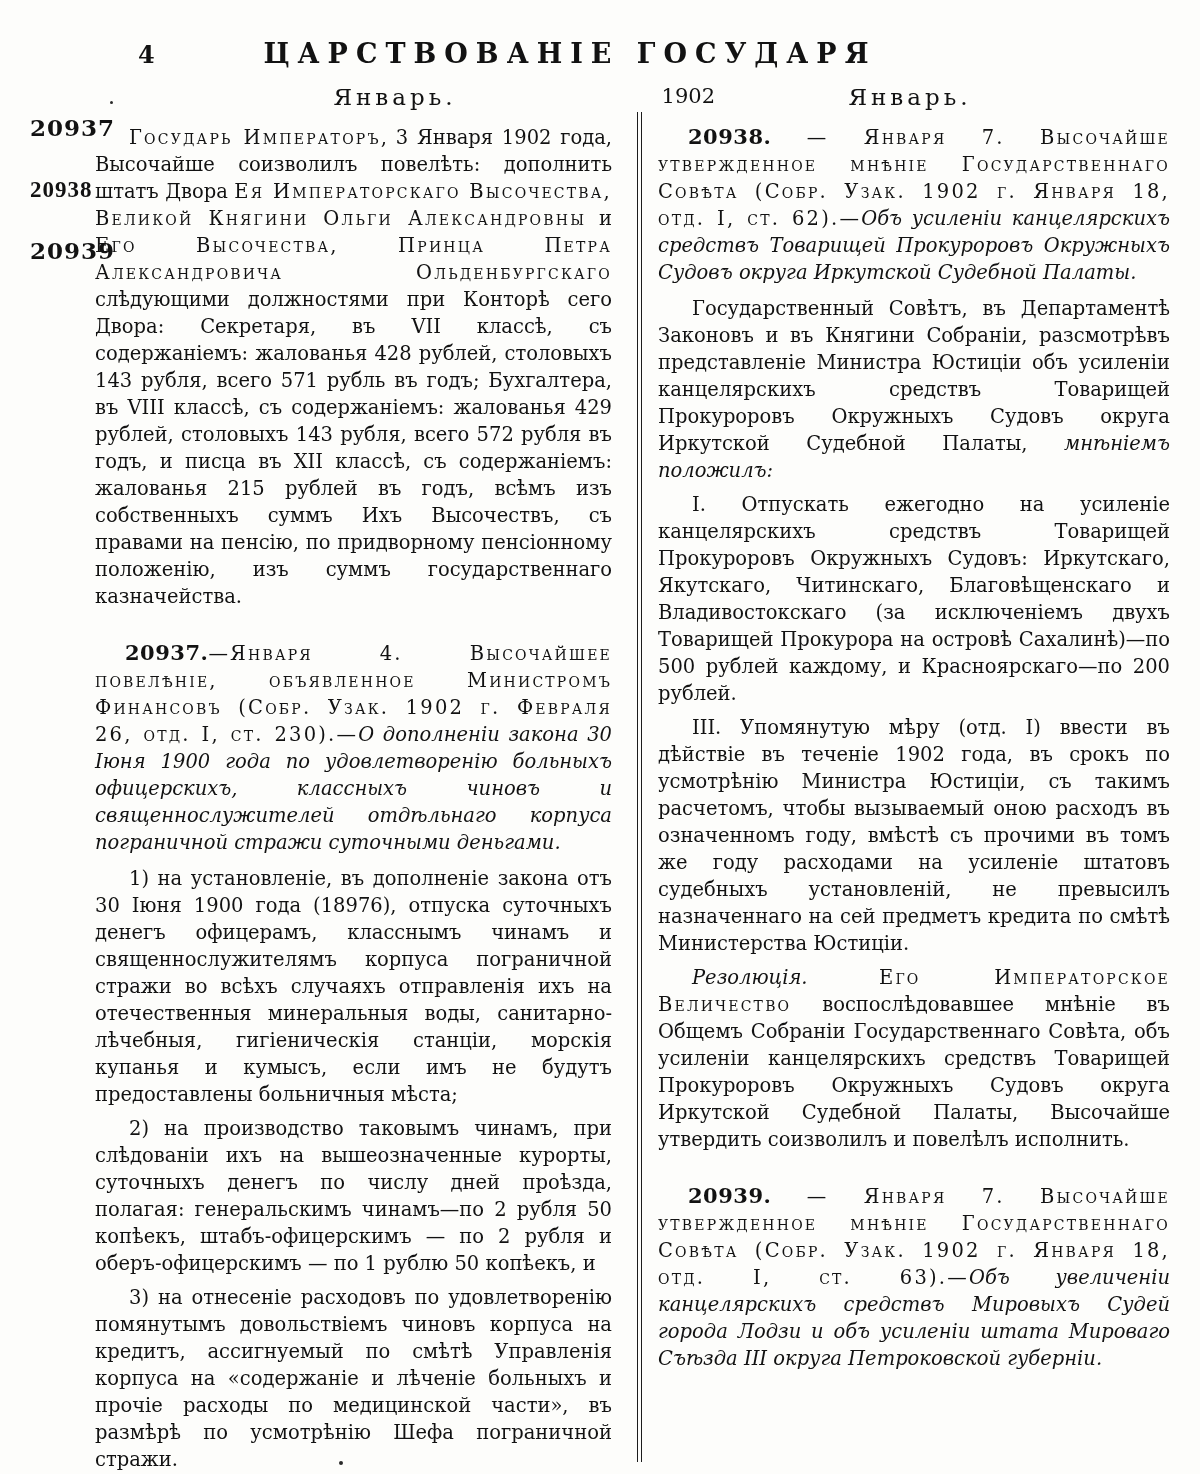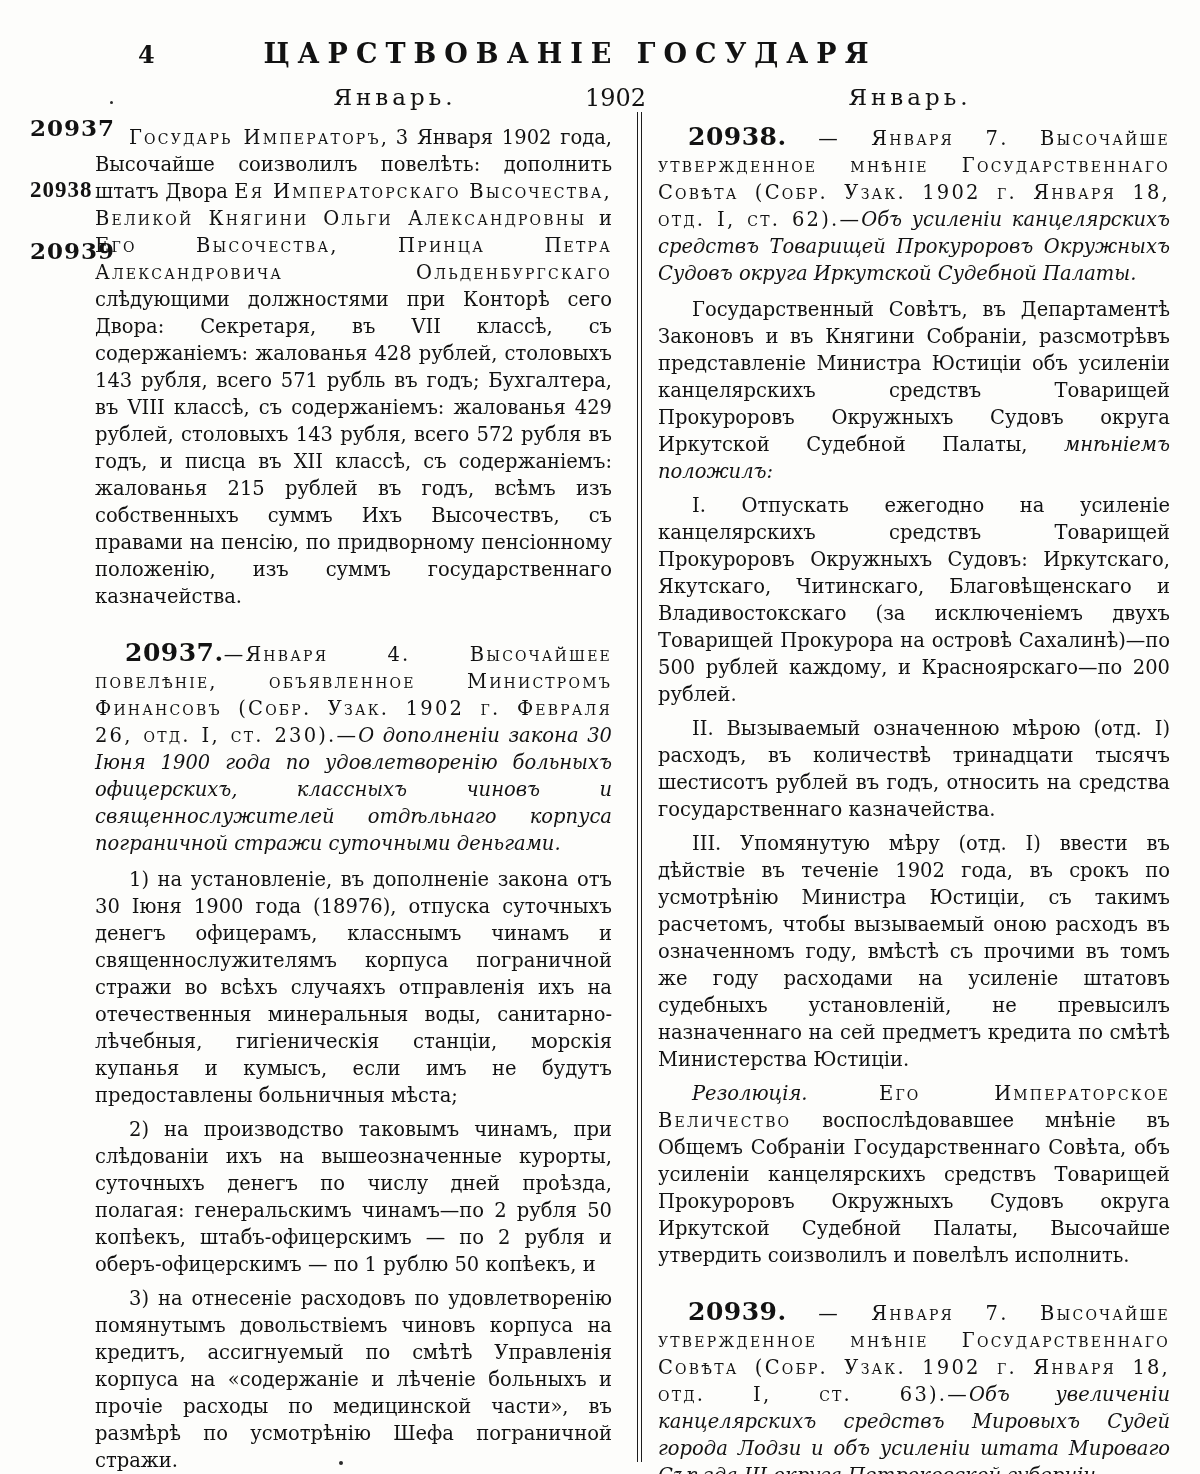--- a/index.html
+++ b/index.html
@@ -17,21 +17,21 @@
     font-size:24px;font-weight:bold;
   }
   .title{
     position:absolute;left:0;top:38px;width:1140px;
     margin:0;text-align:center;
     font-size:27px;font-weight:bold;letter-spacing:8px;
   }
   .sub{position:absolute;top:84px;font-size:23px;}
   .sub-month{letter-spacing:4px;}
   .sub-left{left:285px;width:220px;text-align:center;}
-  .sub-year{left:585px;width:130px;text-align:left;font-size:24px;}
+  .sub-year{left:585px;width:130px;text-align:right;font-size:21px;}
   .sub-right{left:800px;width:220px;text-align:center;}
   
   .margin-num{
     position:absolute;left:30px;width:115px;
     font-size:23px;font-weight:bold;letter-spacing:1px;
     text-align:left;line-height:1;
   }
   .mn-0{top:116px;}
   .mn-1{top:178px;font-family:Liberation Serif, serif;}
   .mn-2{top:239px;}
@@ -46,21 +46,21 @@
   .divider{
     position:absolute;left:637px;top:112px;height:1350px;width:3px;
     border-left:1.5px solid #1c1c1c;border-right:1.5px solid #1c1c1c;
   }
   .para{margin:0 0 7px;text-indent:34px;}
   .para.heading{margin:30px 0 9px;text-indent:30px;}
   .col .para:first-child{margin-top:12px;}
   .run-plain{}
   .run-sc{font-variant:small-caps;letter-spacing:2.2px;}
   .run-it{font-style:italic;}
-  .run-num{font-size:25px;font-weight:bold;letter-spacing:.5px;line-height:1;}
+  .run-num{font-size:21px;font-weight:bold;letter-spacing:.5px;line-height:1;}
   
   .speck{position:absolute;background:#2a2a2a;border-radius:50%;}
   .speck-a{left:110px;top:101px;width:3px;height:3px;}
   .speck-b{left:339px;top:1461px;width:4px;height:4px;}
 </style>
 </head>
 <body>
 
 <div class="page">
 
@@ -80,21 +80,20 @@
       <p class="para heading"><span class="run-num">20937.</span><span class="run-sc">—Января 4. Высочайшее повелѣніе, объявленное Министромъ Финансовъ (Собр. Узак. 1902 г. Февраля 26, отд. I, ст. 230).—</span><span class="run-it">О дополненіи закона 30 Іюня 1900 года по удовлетворенію больныхъ офицерскихъ, классныхъ чиновъ и священнослужителей отдѣльнаго корпуса пограничной стражи суточными деньгами.</span></p>
       <p class="para"><span class="run-plain">1) на установленіе, въ дополненіе закона отъ 30 Іюня 1900 года (18976), отпуска суточныхъ денегъ офицерамъ, класснымъ чинамъ и священнослужителямъ корпуса пограничной стражи во всѣхъ случаяхъ отправленія ихъ на отечественныя минеральныя воды, санитарно-лѣчебныя, гигіеническія станціи, морскія купанья и кумысъ, если имъ не будутъ предоставлены больничныя мѣста;</span></p>
       <p class="para"><span class="run-plain">2) на производство таковымъ чинамъ, при слѣдованіи ихъ на вышеозначенные курорты, суточныхъ денегъ по числу дней проѣзда, полагая: генеральскимъ чинамъ—по 2 рубля 50 копѣекъ, штабъ-офицерскимъ — по 2 рубля и оберъ-офицерскимъ — по 1 рублю 50 копѣекъ, и</span></p>
       <p class="para"><span class="run-plain">3) на отнесеніе расходовъ по удовлетворенію помянутымъ довольствіемъ чиновъ корпуса на кредитъ, ассигнуемый по смѣтѣ Управленія корпуса на «содержаніе и лѣченіе больныхъ и прочіе расходы по медицинской части», въ размѣрѣ по усмотрѣнію Шефа пограничной стражи.</span></p>
     </div>
   <div class="divider"></div>
   <div class="col col-right" id="col-right">
       <p class="para heading"><span class="run-num">20938.</span><span class="run-sc"> — Января 7. Высочайше утвержденное мнѣніе Государственнаго Совѣта (Собр. Узак. 1902 г. Января 18, отд. I, ст. 62).—</span><span class="run-it">Объ усиленіи канцелярскихъ средствъ Товарищей Прокуроровъ Окружныхъ Судовъ округа Иркутской Судебной Палаты.</span></p>
       <p class="para"><span class="run-plain">Государственный Совѣтъ, въ Департаментѣ Законовъ и въ Княгини Собраніи, разсмотрѣвъ представленіе Министра Юстиціи объ усиленіи канцелярскихъ средствъ Товарищей Прокуроровъ Окружныхъ Судовъ округа Иркутской Судебной Палаты, </span><span class="run-it">мнѣніемъ положилъ:</span></p>
       <p class="para"><span class="run-plain">I. Отпускать ежегодно на усиленіе канцелярскихъ средствъ Товарищей Прокуроровъ Окружныхъ Судовъ: Иркутскаго, Якутскаго, Читинскаго, Благовѣщенскаго и Владивостокскаго (за исключеніемъ двухъ Товарищей Прокурора на островѣ Сахалинѣ)—по 500 рублей каждому, и Красноярскаго—по 200 рублей.</span></p>
-      <p class="para"><span class="run-plain">II. Вызываемый означенною мѣрою (отд. I) расходъ, въ количествѣ тринадцати тысячъ шестисотъ рублей въ годъ, относить на средства государственнаго казначейства.</span></p>
       <p class="para"><span class="run-plain">III. Упомянутую мѣру (отд. I) ввести въ дѣйствіе въ теченіе 1902 года, въ срокъ по усмотрѣнію Министра Юстиціи, съ такимъ расчетомъ, чтобы вызываемый оною расходъ въ означенномъ году, вмѣстѣ съ прочими въ томъ же году расходами на усиленіе штатовъ судебныхъ установленій, не превысилъ назначеннаго на сей предметъ кредита по смѣтѣ Министерства Юстиціи.</span></p>
       <p class="para"><span class="run-it">Резолюція.</span><span class="run-plain"> </span><span class="run-sc">Его Императорское Величество</span><span class="run-plain"> воспослѣдовавшее мнѣніе въ Общемъ Собраніи Государственнаго Совѣта, объ усиленіи канцелярскихъ средствъ Товарищей Прокуроровъ Окружныхъ Судовъ округа Иркутской Судебной Палаты, Высочайше утвердить соизволилъ и повелѣлъ исполнить.</span></p>
       <p class="para heading"><span class="run-num">20939.</span><span class="run-sc"> — Января 7. Высочайше утвержденное мнѣніе Государственнаго Совѣта (Собр. Узак. 1902 г. Января 18, отд. I, ст. 63).—</span><span class="run-it">Объ увеличеніи канцелярскихъ средствъ Мировыхъ Судей города Лодзи и объ усиленіи штата Мироваго Съѣзда III округа Петроковской губерніи.</span></p>
     </div>
 
   <div class="speck speck-a"></div>
   <div class="speck speck-b"></div>
 </div>
 
 </body></html>

